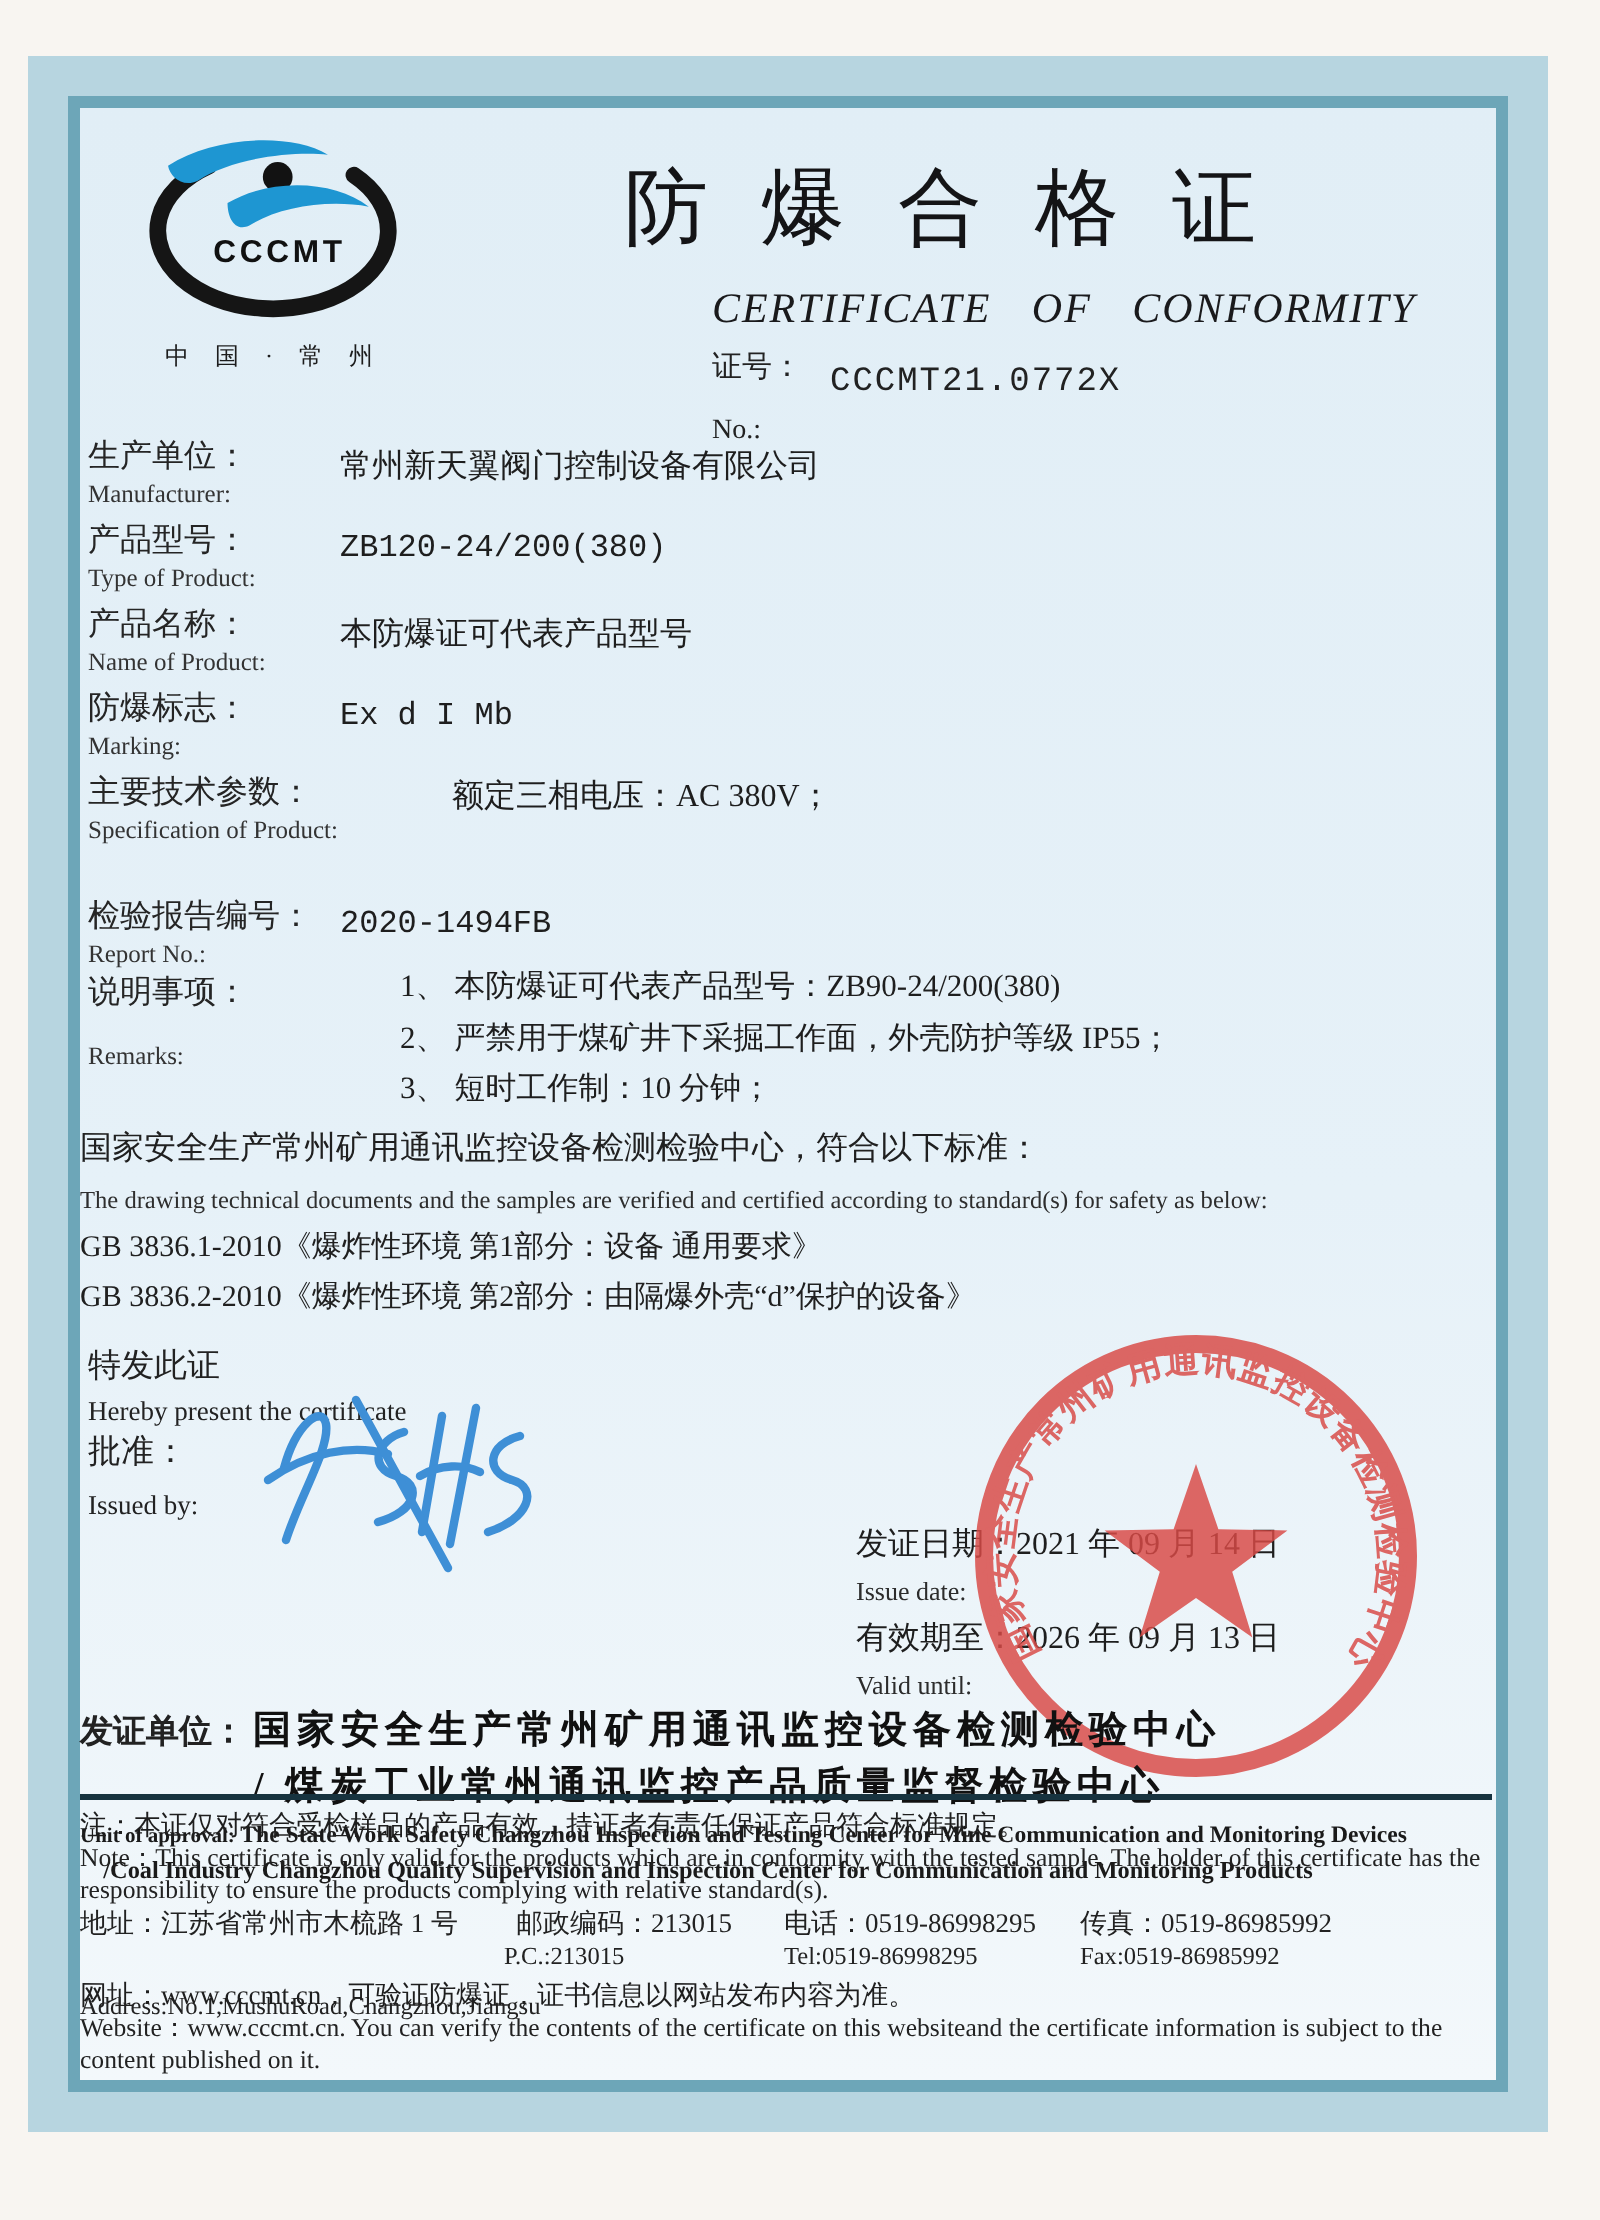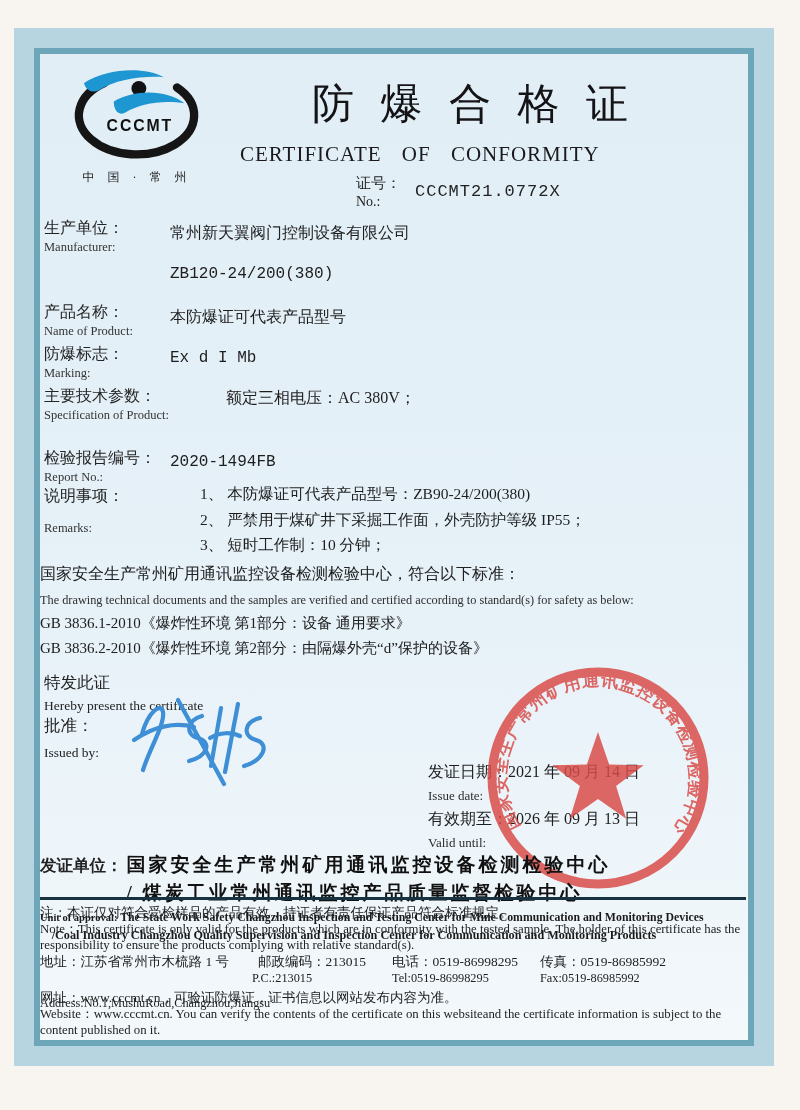--- a/index.html
+++ b/index.html
@@ -11,25 +11,25 @@
   .frame-band{position:absolute;left:14px;top:28px;right:26px;bottom:44px;background:#b7d5e0;}
   .frame-line{position:absolute;inset:20px;background:#6da6b8;}
   .frame-inner{position:absolute;inset:6px;background:linear-gradient(180deg,#e1eef6 0%,#e6f1f8 55%,#f3f8fb 100%);}
   .content{position:relative;width:100%;height:100%;}
 
   
   .logo-wrap{position:absolute;left:12px;top:12px;width:170px;text-align:center;}
   .logo-caption{margin-top:2px;font-size:12px;letter-spacing:5px;color:#1c1c1c;}
   .cert-title{position:absolute;left:200px;top:22px;width:468px;text-align:center;
     font-size:42px;letter-spacing:8px;color:#141416;white-space:nowrap;}
-  .cert-subtitle{position:absolute;left:200px;top:88px;width:468px;text-align:left;
-    font-size:21px;letter-spacing:1px;word-spacing:14px;color:#1a1a1c;}
+  .cert-subtitle{position:absolute;left:200px;top:88px;width:468px;text-align:right;
+    font-size:21px;letter-spacing:1px;word-spacing:14px;color:#1a1a1c;font-style:italic;}
   .certno{position:absolute;left:316px;top:120px;display:flex;align-items:flex-start;}
   .certno .lbls .cn{font-size:15px;}
-  .certno .lbls .en{font-size:14px;margin-top:1px;}
+  .certno .lbls .en{font-size:14px;margin-top:15px;}
   .certno .val{margin-left:14px;margin-top:8px;font-size:17px;letter-spacing:1px;}
 
   .mono{font-family:"Liberation Mono","DejaVu Sans Mono",monospace;}
 
   
   .frow{position:absolute;left:4px;width:700px;height:42px;}
   .flabel .cn{font-size:16px;color:#252525;}
   .flabel .en{font-size:12.5px;color:#333;margin-top:1px;}
   .fvalue{position:absolute;left:126px;top:5px;font-size:16px;color:#1e1e1e;}
   .fvalue.shift{left:182px;}
@@ -110,20 +110,24 @@
 
           <div class="frow" style="top:164px">
             <div class="flabel">
               <div class="cn">生产单位：</div>
               <div class="en">Manufacturer:</div>
             </div>
             <div class="fvalue">常州新天翼阀门控制设备有限公司</div>
           </div>
 
           <div class="frow" style="top:206px">
+            <div class="flabel">
+              <div class="cn">产品型号：</div>
+              <div class="en">Type of Product:</div>
+            </div>
             <div class="fvalue mono">ZB120-24/200(380)</div>
           </div>
 
           <div class="frow" style="top:248px">
             <div class="flabel">
               <div class="cn">产品名称：</div>
               <div class="en">Name of Product:</div>
             </div>
             <div class="fvalue">本防爆证可代表产品型号</div>
           </div>

